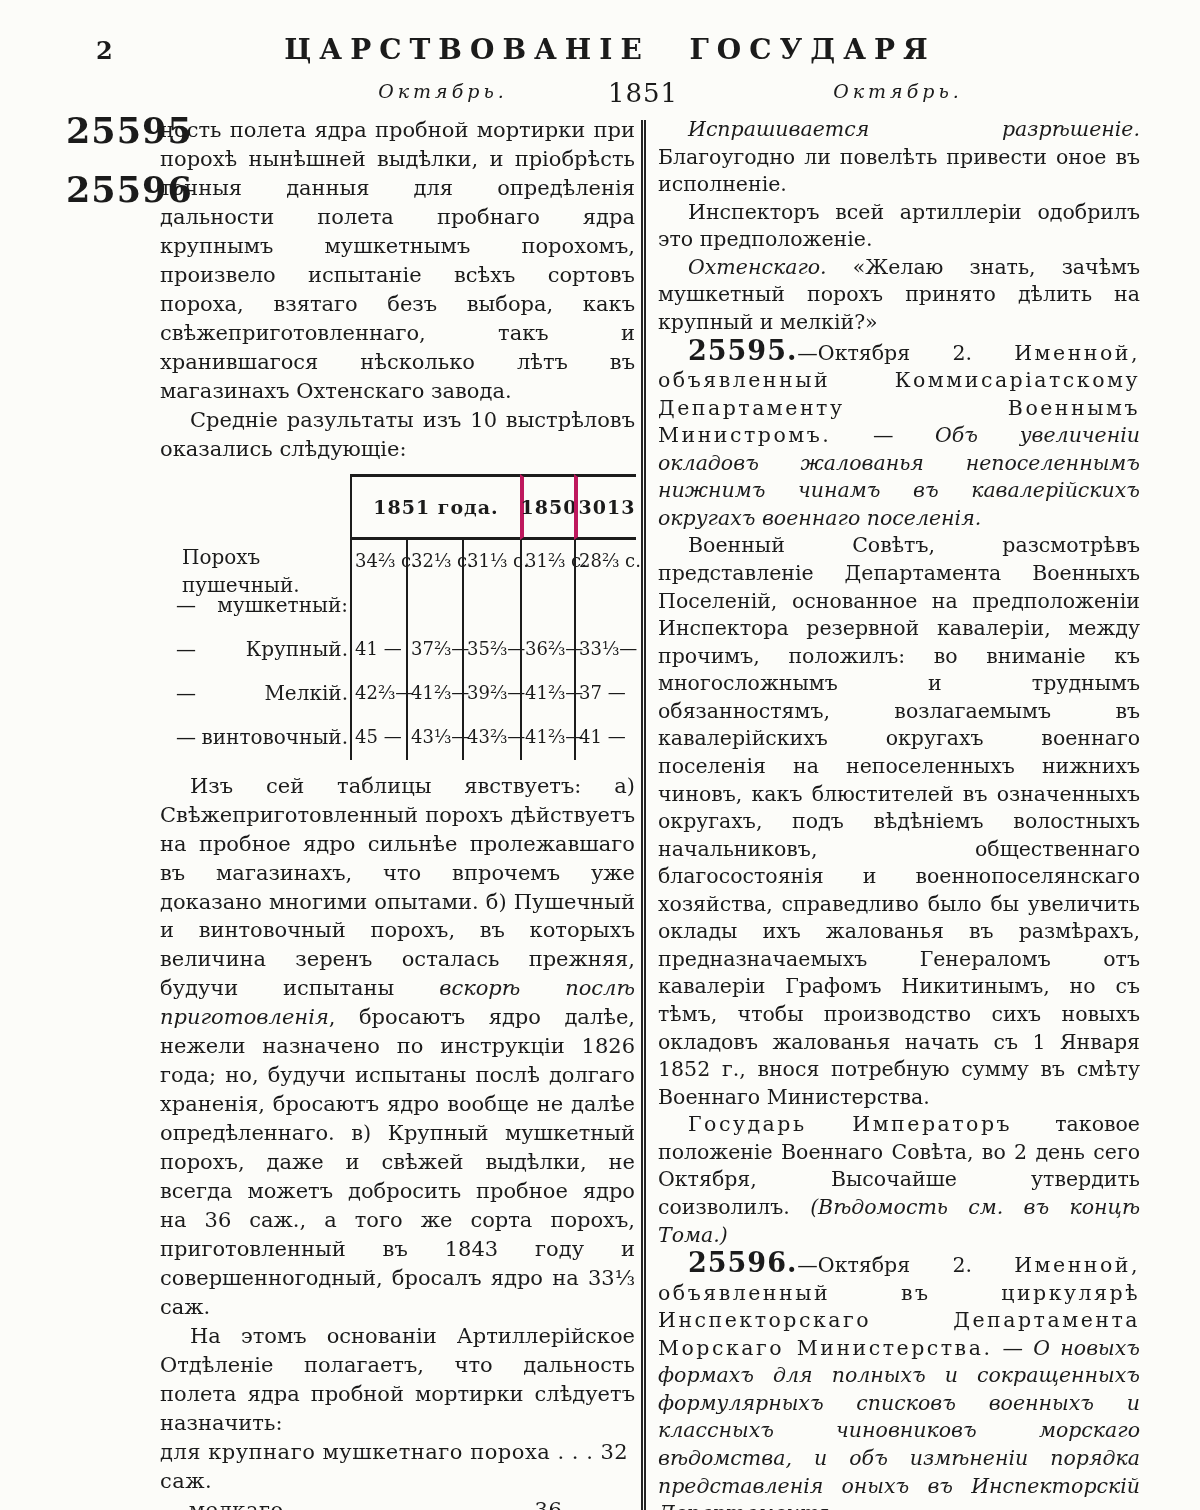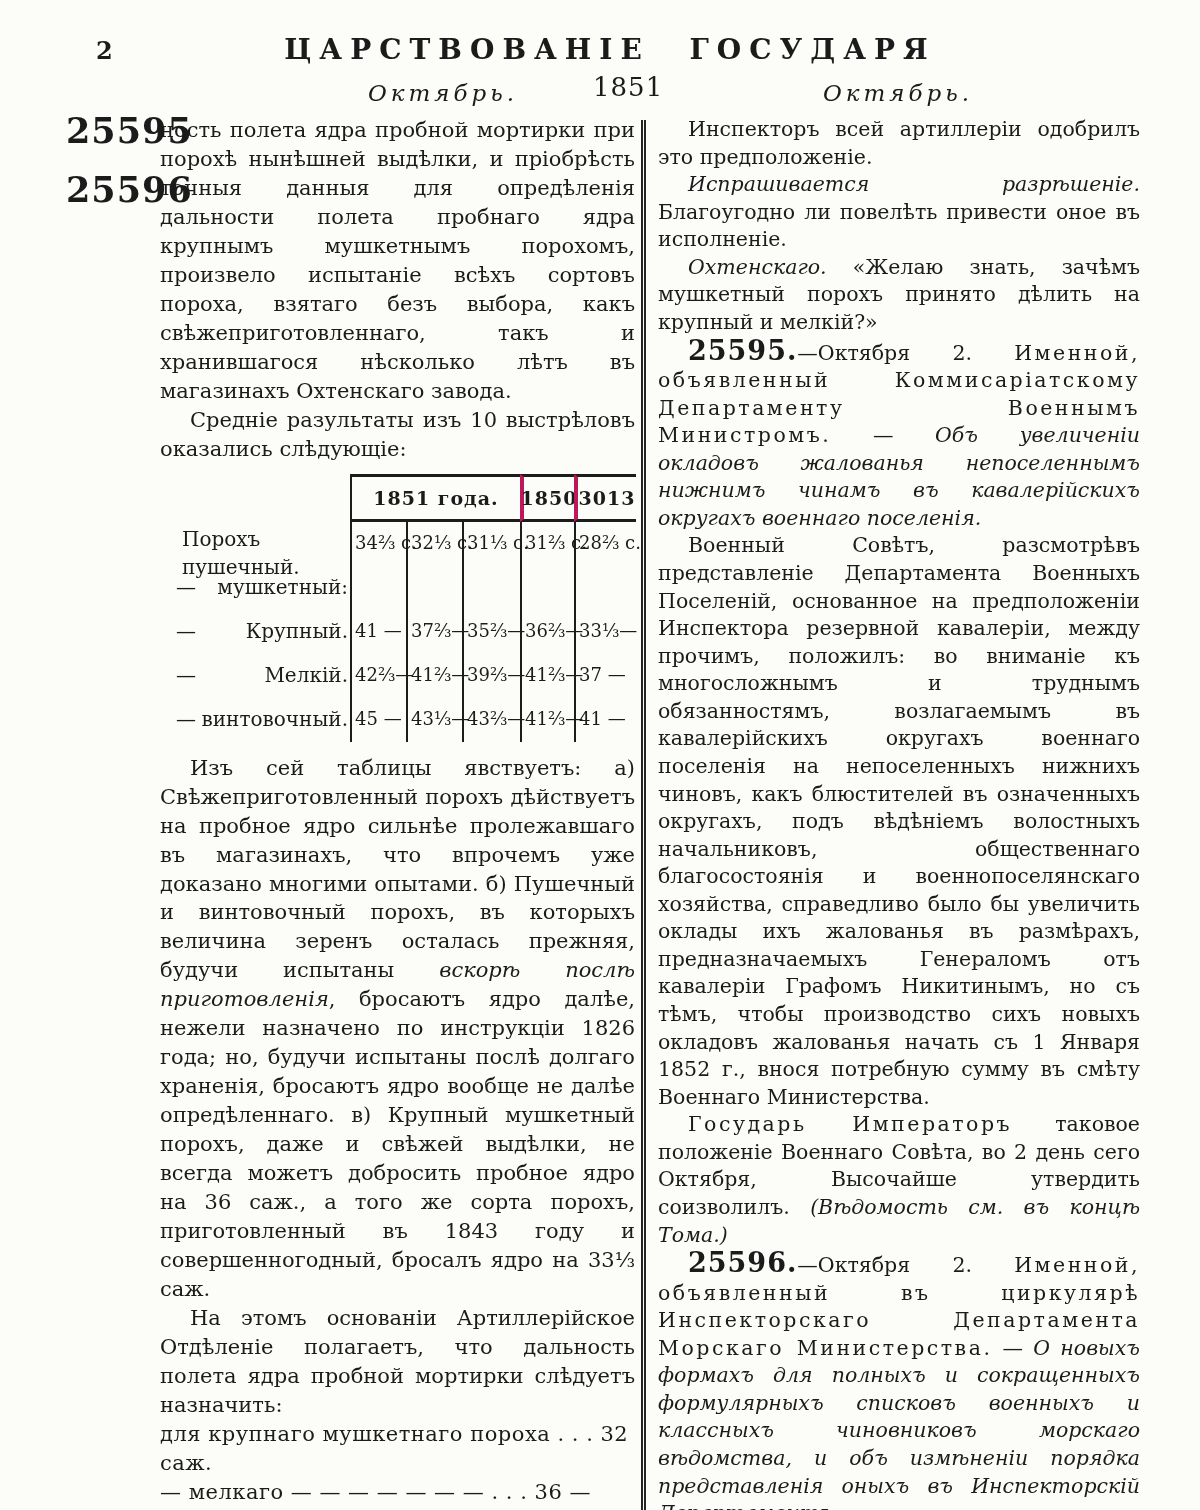--- a/index.html
+++ b/index.html
@@ -8,24 +8,24 @@
     background:#fcfcf9;color:#1b1b1b;
     font-family:"DejaVu Serif","Liberation Serif",serif;
     overflow:hidden;
   }
   .pagenum{position:absolute;left:96px;top:36px;font-size:24px;font-weight:bold;}
   .title{
     position:absolute;left:0;top:33px;width:1200px;text-align:center;
     font-size:28px;font-weight:bold;letter-spacing:8px;word-spacing:22px;
     padding-left:20px;box-sizing:border-box;
   }
-  .subhdr{position:absolute;font-size:23px;}
+  .subhdr{position:absolute;font-size:19px;}
   .it-sp{font-style:italic;letter-spacing:4px;}
   .month-left{left:318px;top:80px;width:250px;text-align:center;}
-  .year{left:593px;top:72px;width:100px;font-size:26px;letter-spacing:1px;}
+  .year{left:593px;top:78px;width:100px;text-align:center;font-size:26px;letter-spacing:1px;}
   .month-right{left:788px;top:80px;width:220px;text-align:center;}
   .marginnum{
     position:absolute;left:66px;width:110px;
     font-size:35px;font-weight:bold;letter-spacing:1px;
   }
   .mn1{top:110px;} .mn2{top:169px;}
   .divider{
     position:absolute;left:641px;top:120px;height:1390px;width:5px;
     border-left:2px solid #242424;border-right:2px solid #242424;box-sizing:border-box;
   }
@@ -36,21 +36,21 @@
   .para.noindent{text-indent:0;}
   .para.plain{text-indent:0;text-align:left;letter-spacing:0.5px;}
   .it{font-style:italic;}
   .sp{letter-spacing:2.5px;}
   .artnum{font-weight:bold;font-size:27px;line-height:1;letter-spacing:1px;}
   
   .ptable{margin:10px 0 12px -6px;}
   .tgrid{display:grid;grid-template-columns:196px 56px 56px 58px 54px 62px;}
   .tc{display:flex;align-items:center;box-sizing:border-box;}
   .tcorner{border:none;}
-  .thead{height:48px;justify-content:center;font-size:19px;font-weight:bold;letter-spacing:1px;}
+  .thead{height:66px;justify-content:center;font-size:19px;font-weight:bold;letter-spacing:1px;}
   .tgroup{border-top:3px solid #1c1c1c;border-bottom:3px solid #1c1c1c;border-left:2px solid #1c1c1c;}
   .tcolh{border-top:3px solid #1c1c1c;border-bottom:3px solid #1c1c1c;border-left:4px solid #be185d;}
   .tlabel{height:44px;font-size:20px;padding-left:8px;}
   .tlabel .ldash{width:44px;padding-left:14px;box-sizing:border-box;}
   .tlabel .lword{flex:1;text-align:right;padding-right:2px;}
   .tlabel .lfirst{padding-left:20px;margin-top:20px;}
   .tval{height:44px;border-left:2px solid #1c1c1c;padding-left:3px;font-size:18px;white-space:nowrap;}
 </style>
 </head>
 <body>
@@ -118,21 +118,21 @@
           <div class="tc tval">41⅔—</div>
           <div class="tc tval">41 —</div>
         </div>
       </div>
       <p class="para"><span>Изъ сей таблицы явствуетъ: а) Свѣжеприготовленный порохъ дѣйствуетъ на пробное ядро сильнѣе пролежавшаго въ магазинахъ, что впрочемъ уже доказано многими опытами. б) Пушечный и винтовочный порохъ, въ которыхъ величина зеренъ осталась прежняя, будучи испытаны </span><span class="it">вскорѣ послѣ приготовленія</span><span>, бросаютъ ядро далѣе, нежели назначено по инструкціи 1826 года; но, будучи испытаны послѣ долгаго храненія, бросаютъ ядро вообще не далѣе опредѣленнаго. в) Крупный мушкетный порохъ, даже и свѣжей выдѣлки, не всегда можетъ добросить пробное ядро на 36 саж., а того же сорта порохъ, приготовленный въ 1843 году и совершенногодный, бросалъ ядро на 33⅓ саж.</span></p>
       <p class="para"><span>На этомъ основаніи Артиллерійское Отдѣленіе полагаетъ, что дальность полета ядра пробной мортирки слѣдуетъ назначить:</span></p>
       <p class="para noindent plain"><span>для крупнаго мушкетнаго пороха . . . 32 саж.</span></p>
       <p class="para noindent plain"><span>—  мелкаго — — — — — — — . . . 36 —</span></p>
     </div>
   <div id="col-right" class="col">
+      <p class="para"><span class="it">Испрашивается разрѣшеніе.</span><span> Благоугодно ли повелѣть привести оное въ исполненіе.</span></p>
       <p class="para"><span>Инспекторъ всей артиллеріи одобрилъ это предположеніе.</span></p>
-      <p class="para"><span class="it">Испрашивается разрѣшеніе.</span><span> Благоугодно ли повелѣть привести оное въ исполненіе.</span></p>
       <p class="para"><span class="it">Охтенскаго.</span><span> «Желаю знать, зачѣмъ мушкетный порохъ принято дѣлить на крупный и мелкій?»</span></p>
       <p class="para"><span class="artnum">25595.</span><span>—Октября 2. </span><span class="sp">Именной, объявленный Коммисаріатскому Департаменту Военнымъ Министромъ.</span><span> — </span><span class="it">Объ увеличеніи окладовъ жалованья непоселеннымъ нижнимъ чинамъ въ кавалерійскихъ округахъ военнаго поселенія.</span></p>
       <p class="para"><span>Военный Совѣтъ, разсмотрѣвъ представленіе Департамента Военныхъ Поселеній, основанное на предположеніи Инспектора резервной кавалеріи, между прочимъ, положилъ: во вниманіе къ многосложнымъ и труднымъ обязанностямъ, возлагаемымъ въ кавалерійскихъ округахъ военнаго поселенія на непоселенныхъ нижнихъ чиновъ, какъ блюстителей въ означенныхъ округахъ, подъ вѣдѣніемъ волостныхъ начальниковъ, общественнаго благосостоянія и военнопоселянскаго хозяйства, справедливо было бы увеличить оклады ихъ жалованья въ размѣрахъ, предназначаемыхъ Генераломъ отъ кавалеріи Графомъ Никитинымъ, но съ тѣмъ, чтобы производство сихъ новыхъ окладовъ жалованья начать съ 1 Января 1852 г., внося потребную сумму въ смѣту Военнаго Министерства.</span></p>
       <p class="para"><span class="sp">Государь Императоръ</span><span> таковое положеніе Военнаго Совѣта, во 2 день сего Октября, Высочайше утвердить соизволилъ. </span><span class="it">(Вѣдомость см. въ концѣ Тома.)</span></p>
       <p class="para"><span class="artnum">25596.</span><span>—Октября 2. </span><span class="sp">Именной, объявленный въ циркулярѣ Инспекторскаго Департамента Морскаго Министерства.</span><span> — </span><span class="it">О новыхъ формахъ для полныхъ и сокращенныхъ формулярныхъ списковъ военныхъ и классныхъ чиновниковъ морскаго вѣдомства, и объ измѣненіи порядка представленія оныхъ въ Инспекторскій Департаментъ.</span></p>
     </div>
 </div>
 
 </body></html>

